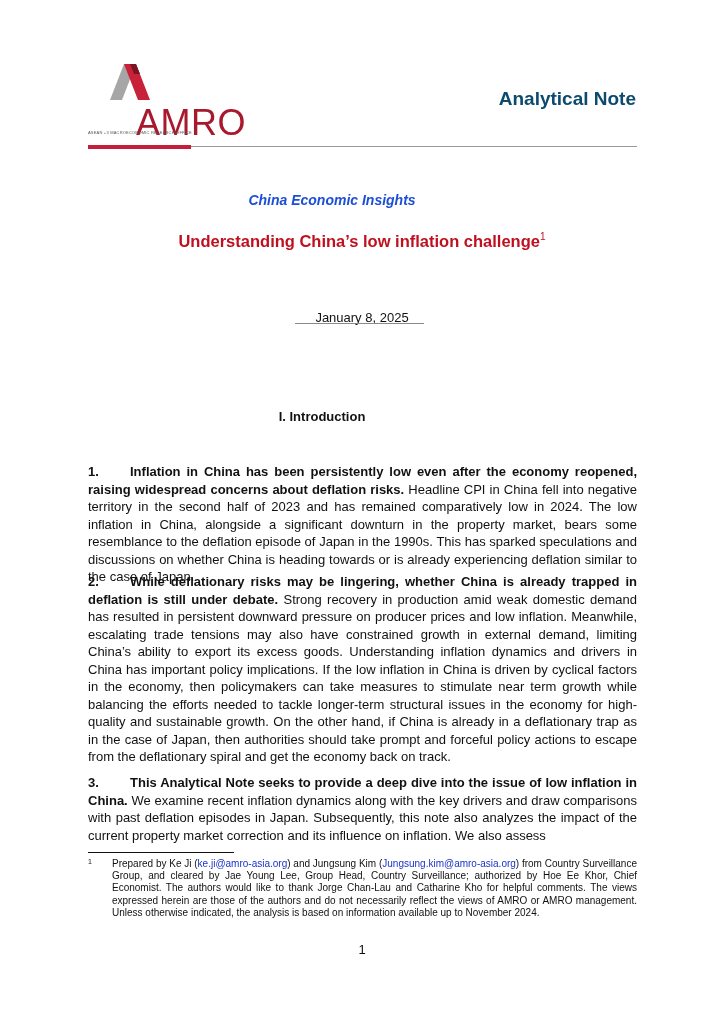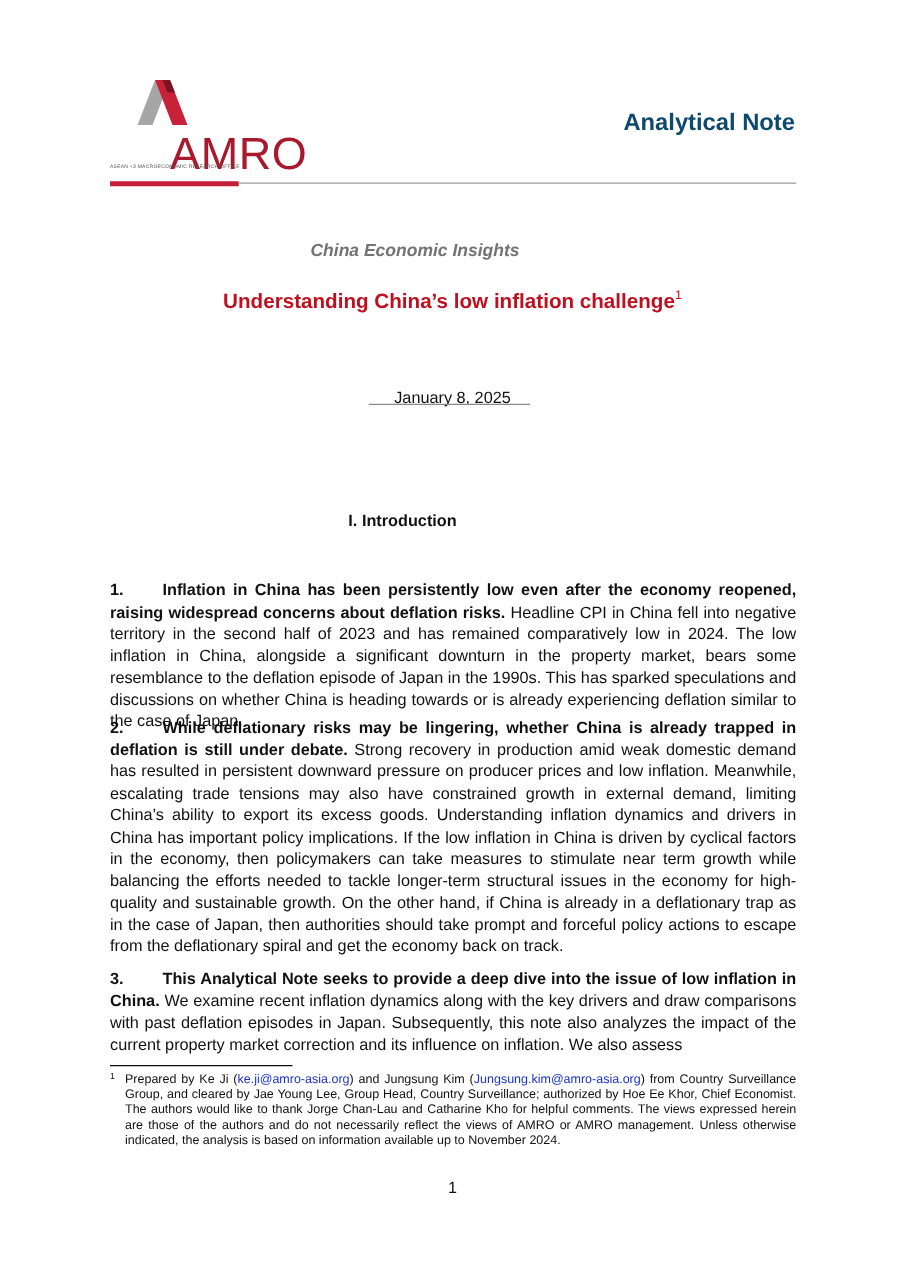--- a/index.html
+++ b/index.html
@@ -3,36 +3,36 @@
 <meta charset="utf-8">
 <style>
   html, body { margin: 0; padding: 0; background: #ffffff; }
   body { width: 724px; height: 1024px; position: relative; overflow: hidden; font-family: "Liberation Sans", sans-serif; color: #111; }
   .logo { position: absolute; left: 84px; top: 58px; width: 110px; height: 90px; }
   .logo-text { position: absolute; left: 88px; top: 102px; font-size: 36px; color: #a8192e; letter-spacing: 0.5px; font-family: "Liberation Sans", sans-serif; margin-left: 48px; }
   .logo-sub { position: absolute; left: 88px; top: 130px; font-size: 4px; color: #555; letter-spacing: 0.2px; white-space: nowrap; }
   .red-bar { position: absolute; left: 88px; top: 145px; width: 103px; height: 4px; background: #c41e3a; }
   .gray-rule { position: absolute; left: 191px; top: 146px; width: 446px; height: 1px; background: #9a9a9a; }
   .header-title { position: absolute; right: 88px; top: 88px; font-size: 19px; font-weight: bold; color: #0c4a6e; }
-  .series { position: absolute; left: 0; width: 664px; top: 192px; text-align: center; font-size: 14px; font-weight: bold; font-style: italic; color: #737373; }
+  .series { position: absolute; left: 0; width: 664px; top: 192px; text-align: center; font-size: 14px; font-weight: bold; font-style: italic; color: #1d4ed8; }
   .main-title { position: absolute; left: 0; width: 724px; top: 231px; text-align: center; font-size: 16.5px; font-weight: bold; color: #c00f1f; }
   .main-title sup { font-size: 10px; font-weight: normal; vertical-align: 7px; }
   .date { position: absolute; left: 0; width: 724px; top: 287px; text-align: center; font-size: 13px; margin-top: 23px; }
   .date-rule { position: absolute; left: 295px; top: 323px; width: 129px; height: 1px; background: #8a8a8a; }
   .section-heading { position: absolute; left: 0; width: 644px; top: 409px; text-align: center; font-size: 13px; font-weight: bold; }
   .para { position: absolute; left: 88px; width: 549px; font-size: 13px; line-height: 17.5px; text-align: justify; }
   .para .num { font-weight: bold; display: inline-block; width: 42px; }
   .para b { font-weight: bold; }
   #p1 { top: 463px; }
   #p2 { top: 573px; }
   #p3 { top: 774px; }
   .fn-rule { position: absolute; left: 88px; top: 852px; width: 146px; height: 1px; background: #111; }
   .footnote { position: absolute; left: 88px; width: 549px; top: 858px; font-size: 10px; line-height: 12.2px; text-align: justify; }
   .footnote .fn-mark { position: absolute; left: 0; top: -2px; font-size: 7px; }
-  .footnote .fn-body { margin-left: 12px; }
+  .footnote .fn-body { margin-left: 24px; }
   .footnote a { color: #1a33c9; text-decoration: none; }
   .page-num { position: absolute; left: 0; width: 724px; top: 942px; text-align: center; font-size: 13px; }
 </style>
 </head>
 <body>
 
 <svg class="logo" viewBox="0 0 110 90">
   <polygon points="26,42 40,6 52,6 38,42" fill="#a6a6a6"></polygon>
   <polygon points="40,6 52,6 66,42 54,42" fill="#c8223a"></polygon>
   <polygon points="46,6 52,6 56,16 50,16" fill="#7a1322"></polygon>

